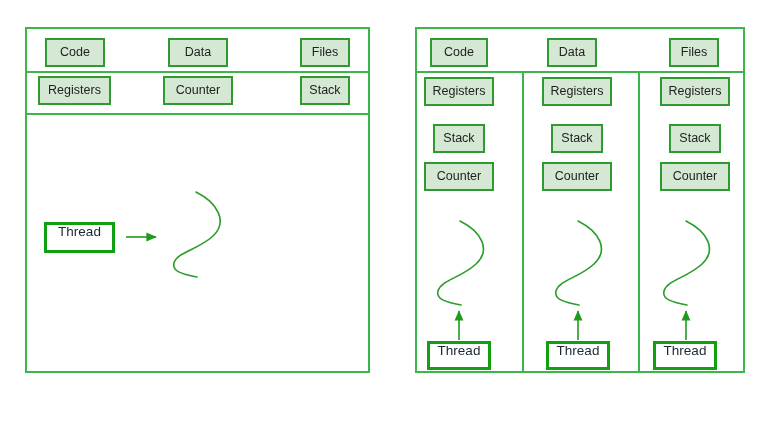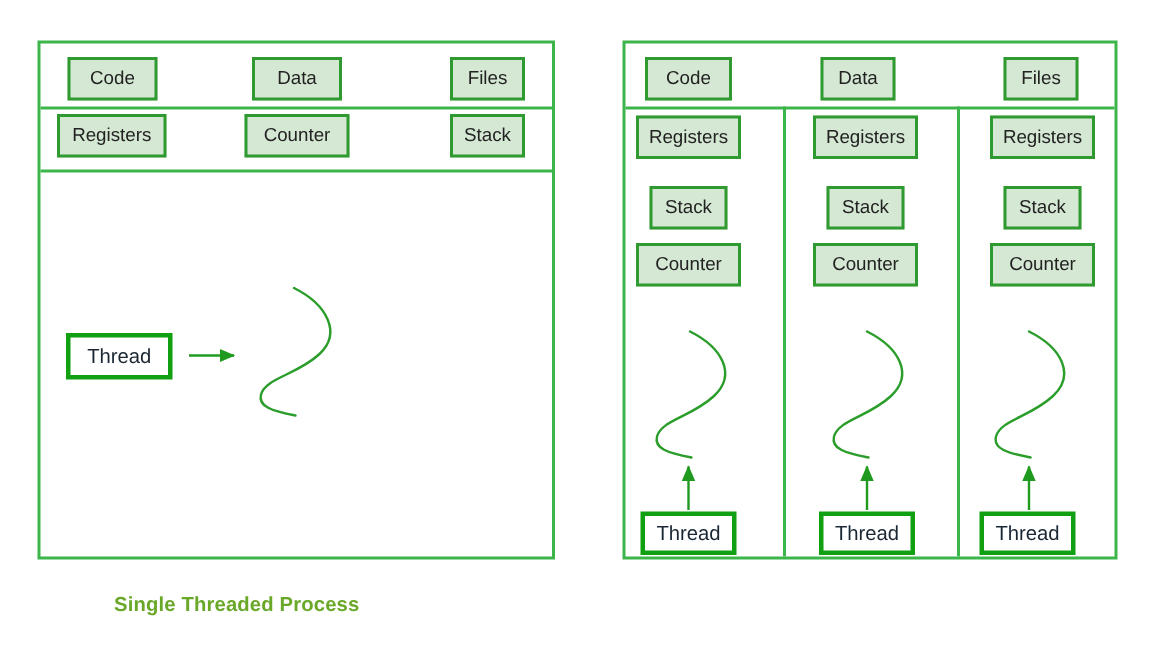--- a/index.html
+++ b/index.html
@@ -60,21 +60,20 @@
   
   .thread {
     position: absolute;
     box-sizing: border-box;
     background: #ffffff;
     border: 3px solid #11a011;
     color: #1a2733;
     font-size: 13.5px;
     line-height: 1;
     display: flex;
-    align-items: center;
     justify-content: center;
     white-space: nowrap;
     z-index: 5;
   }
 
   
   .vec {
     position: absolute;
     left: 0; top: 0;
     width: 768px;
@@ -199,15 +198,14 @@
     <path d="M 460 221 C 482 232, 491 250, 476 264 C 461 278, 441 280, 438 291 C 436 299, 445 302, 461 305" fill="none" stroke="#2a9d2a" stroke-width="1.6" stroke-linecap="round"></path>
     <line x1="459" y1="340" x2="459" y2="311" stroke="#1f9a1f" stroke-width="1.6" marker-end="url(#arrowU)"></line>
 
     <path d="M 578 221 C 600 232, 609 250, 594 264 C 579 278, 559 280, 556 291 C 554 299, 563 302, 579 305" fill="none" stroke="#2a9d2a" stroke-width="1.6" stroke-linecap="round"></path>
     <line x1="578" y1="340" x2="578" y2="311" stroke="#1f9a1f" stroke-width="1.6" marker-end="url(#arrowU)"></line>
 
     <path d="M 686 221 C 708 232, 717 250, 702 264 C 687 278, 667 280, 664 291 C 662 299, 671 302, 687 305" fill="none" stroke="#2a9d2a" stroke-width="1.6" stroke-linecap="round"></path>
     <line x1="686" y1="340" x2="686" y2="311" stroke="#1f9a1f" stroke-width="1.6" marker-end="url(#arrowU)"></line>
   </svg>
 
-  <div class="caption" style="left:76px; top:395px;">Single Threaded Process</div>
 
 </div>
 
 </body></html>

